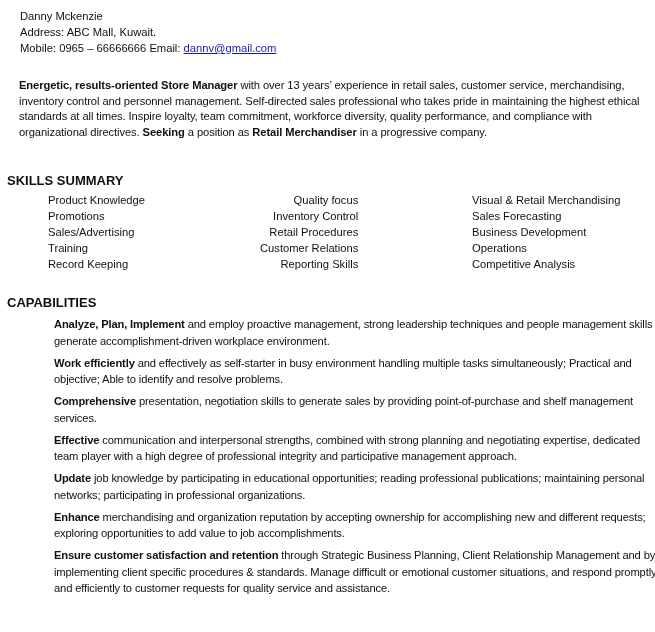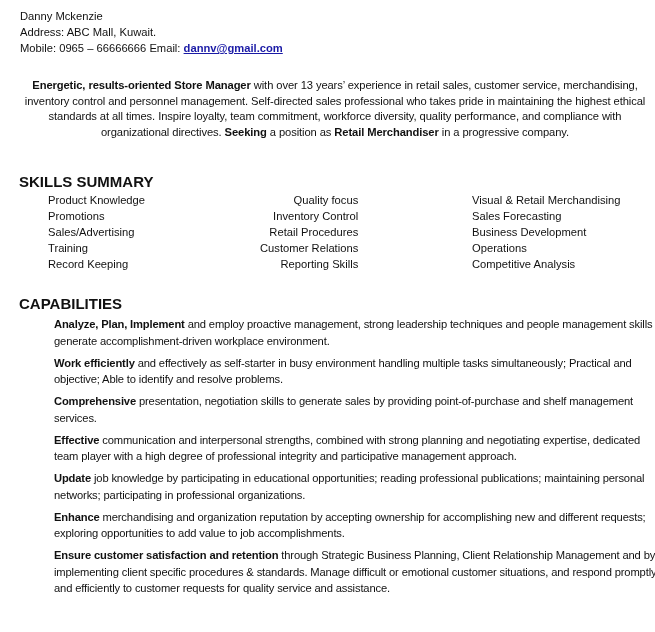--- a/index.html
+++ b/index.html
@@ -3,24 +3,24 @@
   <meta charset="utf-8">
   <style>
     html, body { margin: 0; padding: 0; background: #ffffff; }
     body {
       width: 655px; height: 632px; overflow: hidden;
       font-family: "Liberation Sans", sans-serif;
       font-size: 11.2px; color: #111111;
       position: relative;
     }
     .contact { position: absolute; left: 20px; top: 8px; line-height: 16px; }
-    .contact a { color: #1a1aa6; text-decoration: underline; font-weight: bold; }
-    .summary { position: absolute; left: 19px; top: 78px; width: 632px; line-height: 15.6px; letter-spacing: -0.1px; text-align: center; }
+    .contact a { color: #1a1aa6; text-decoration: underline; }
+    .summary { position: absolute; left: 19px; top: 78px; width: 632px; line-height: 15.6px; letter-spacing: -0.1px; }
     b { font-weight: bold; }
-    .heading { position: absolute; left: 19px; font-weight: bold; font-size: 15px; }
+    .heading { position: absolute; left: 7px; font-weight: bold; font-size: 13px; }
     .h-skills { top: 173px; }
     .h-cap { top: 295px; }
     .skills { position: absolute; top: 192px; left: 0; width: 655px; }
     .skill-col { position: absolute; top: 0; line-height: 16px; }
     .col0 { left: 48px; }
     .col1 { left: 260px; text-align: right; }
     .col2 { left: 472px; }
     .caps { position: absolute; left: 54px; top: 316px; width: 612px; line-height: 16.5px; letter-spacing: -0.15px; }
     .cap { margin: 0 0 5.5px 0; }
   </style>

